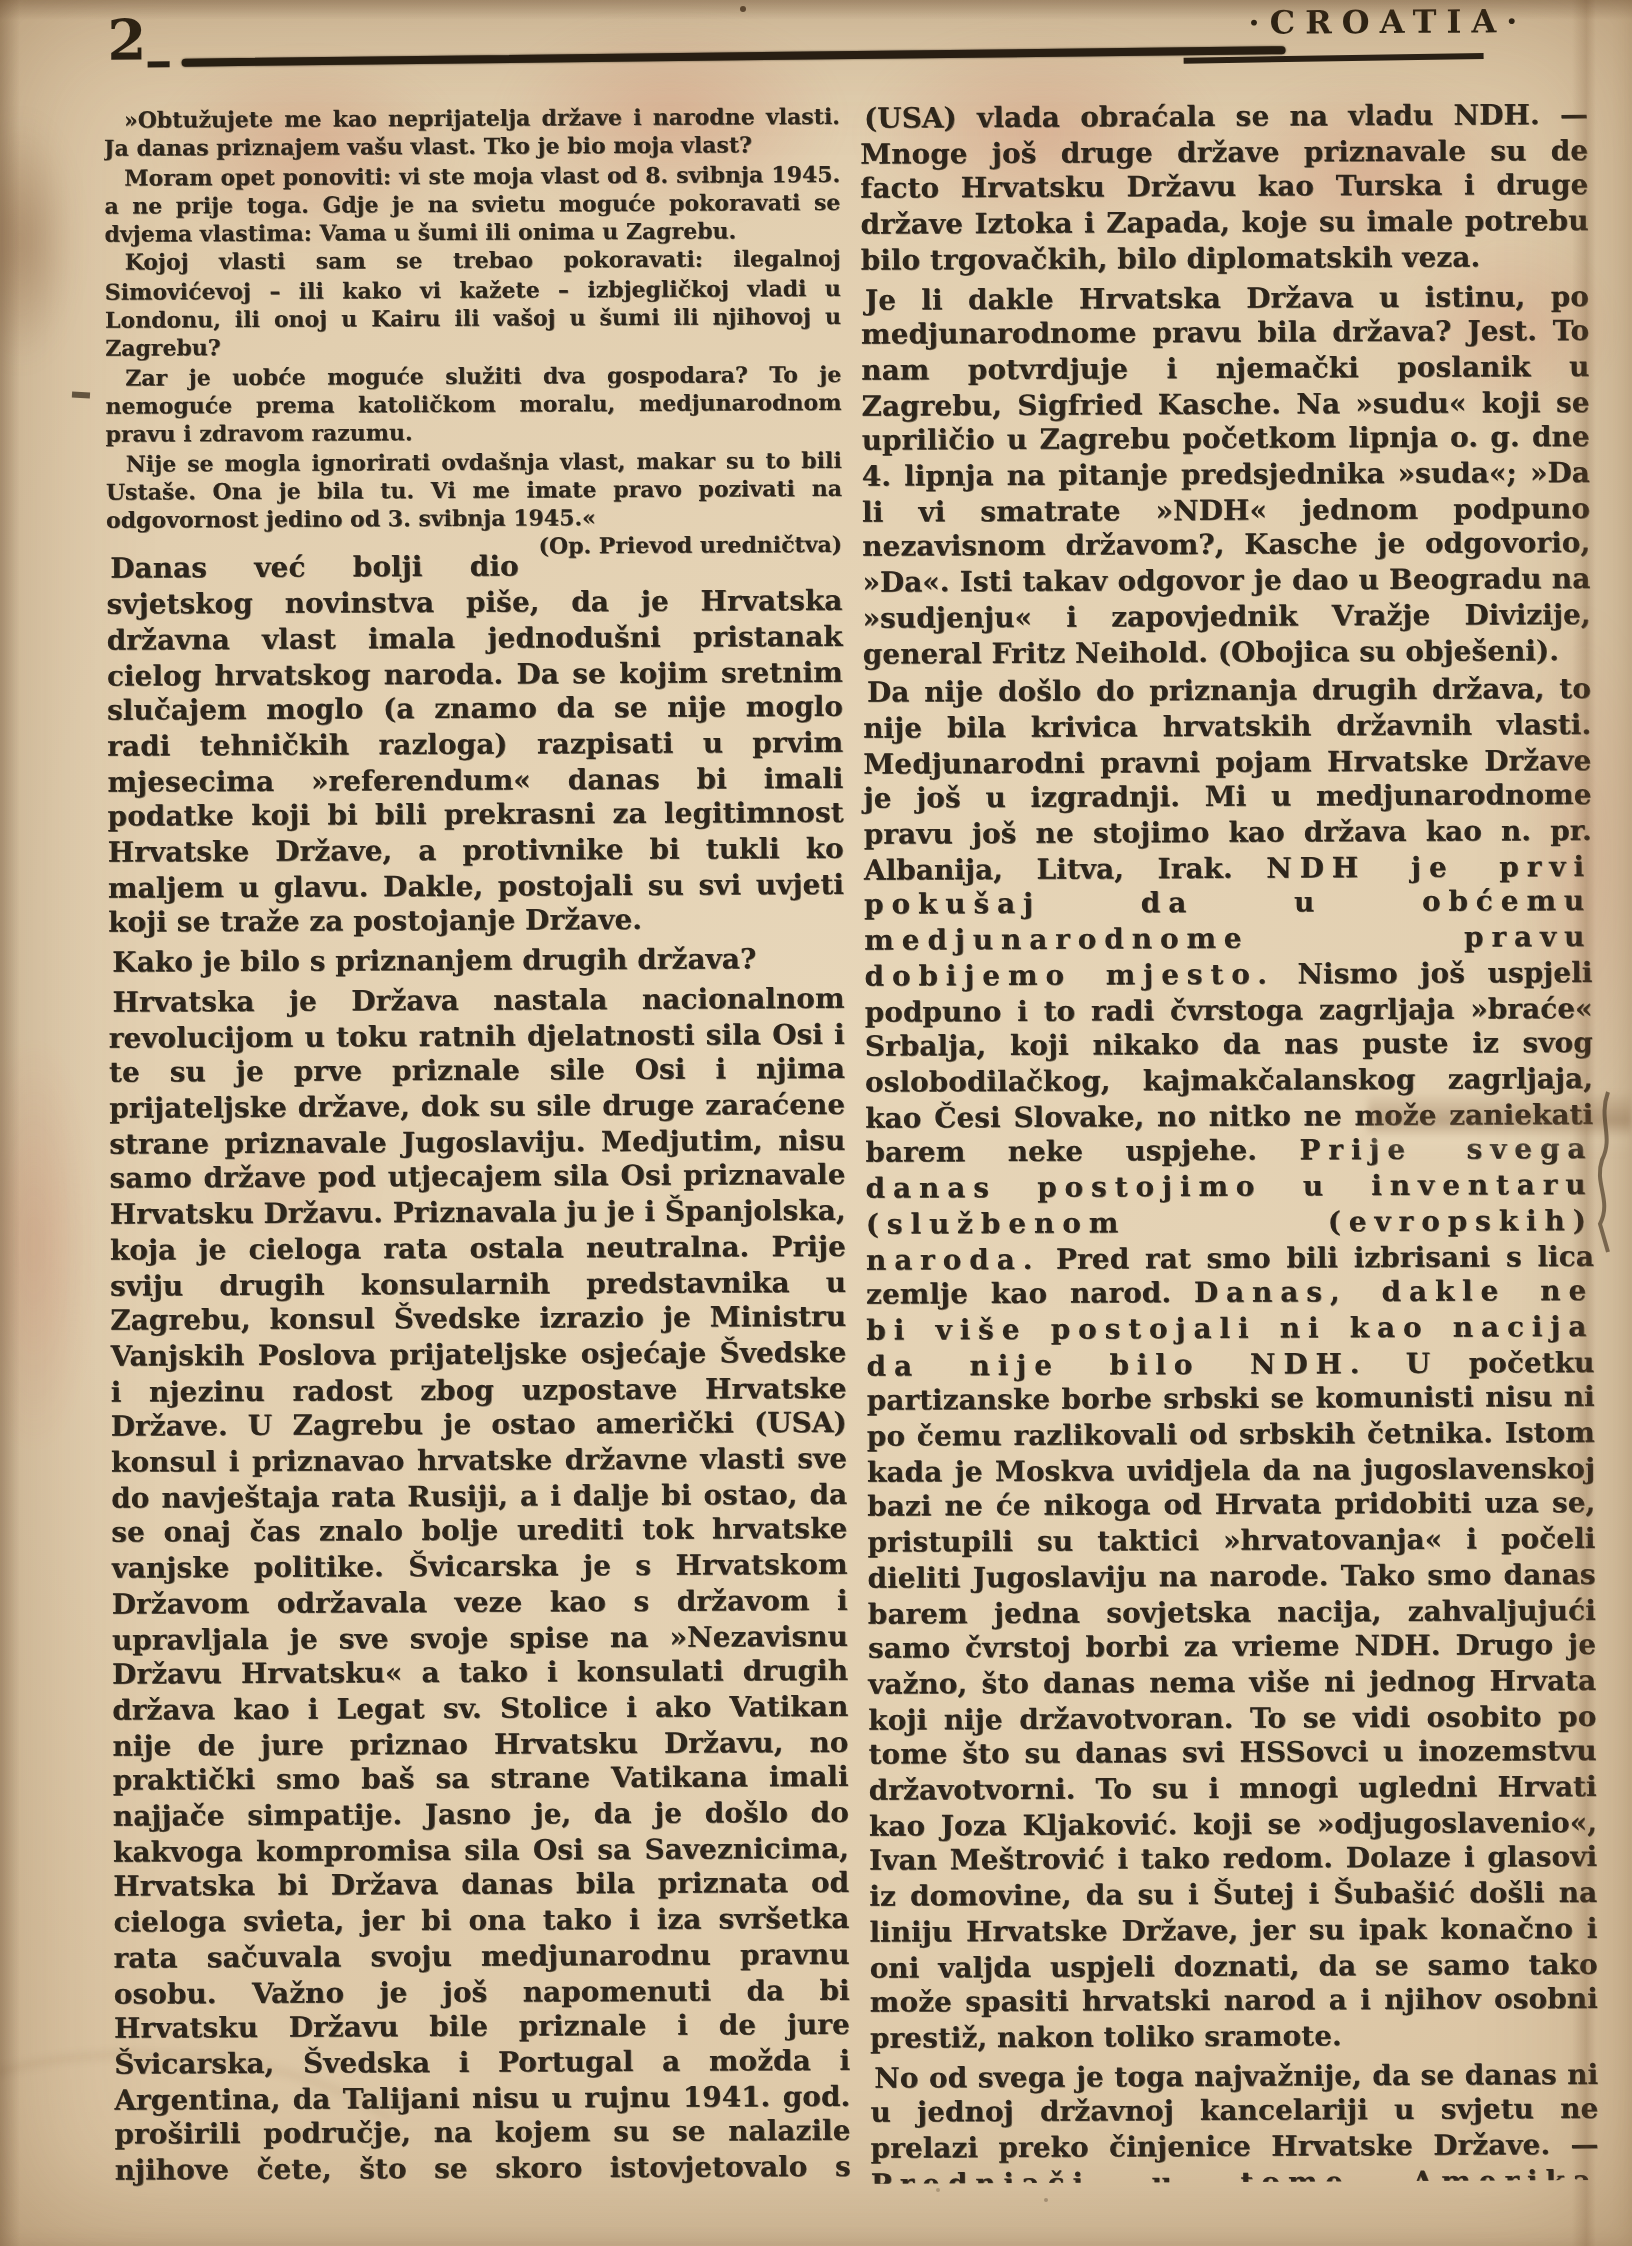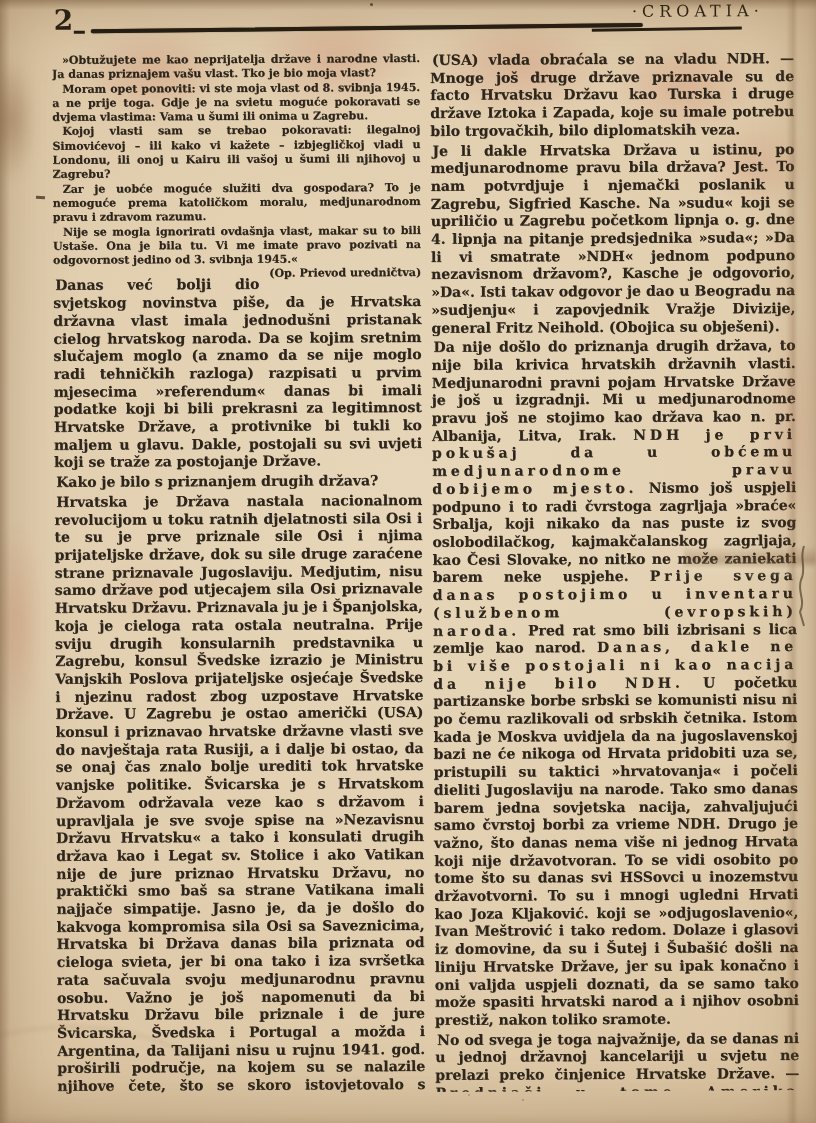--- a/index.html
+++ b/index.html
@@ -29,21 +29,21 @@
     font-size:28px;font-weight:bold;color:#241d12;
   }
   .rule-dash{position:absolute;left:76px;top:29px;width:11px;height:3px;background:#241d14;}
   .rule{
     position:absolute;left:93px;top:26px;width:552px;height:4px;
     background:#221b12;border-radius:2px;transform:rotate(-0.35deg);
     box-shadow:0 0 1px rgba(34,27,18,.8);
   }
   .masthead{
     position:absolute;right:50px;top:3px;
-    font-size:16px;font-weight:normal;letter-spacing:5px;color:#241d12;
+    font-size:16px;font-weight:bold;letter-spacing:5px;color:#241d12;
     white-space:nowrap;
   }
   .masthead-line{
     position:absolute;right:72px;top:29px;width:150px;height:3px;
     background:#241d14;transform:rotate(-0.6deg);
   }
 
   
   .columns{
     position:absolute;left:54px;top:52px;width:742px;height:1040px;

